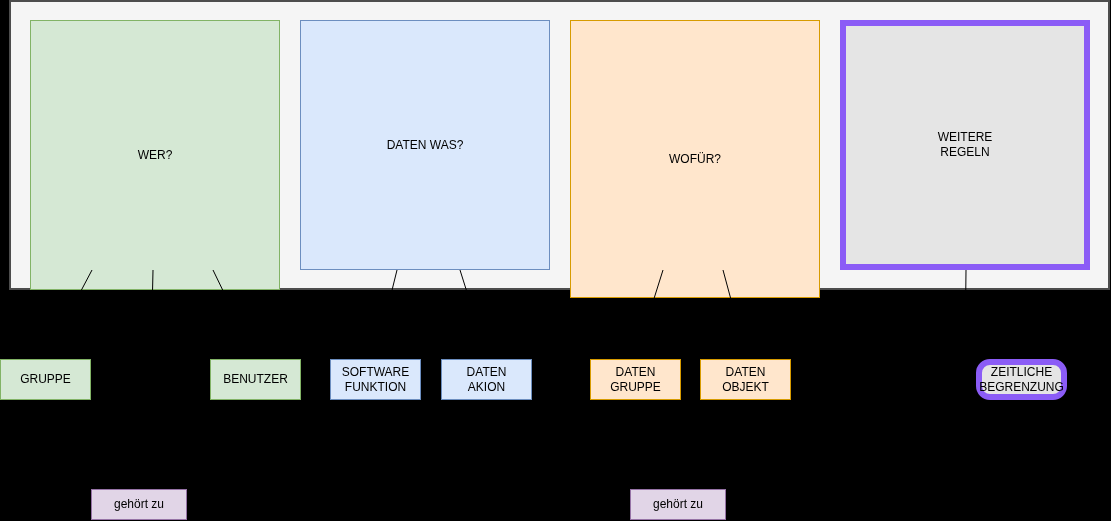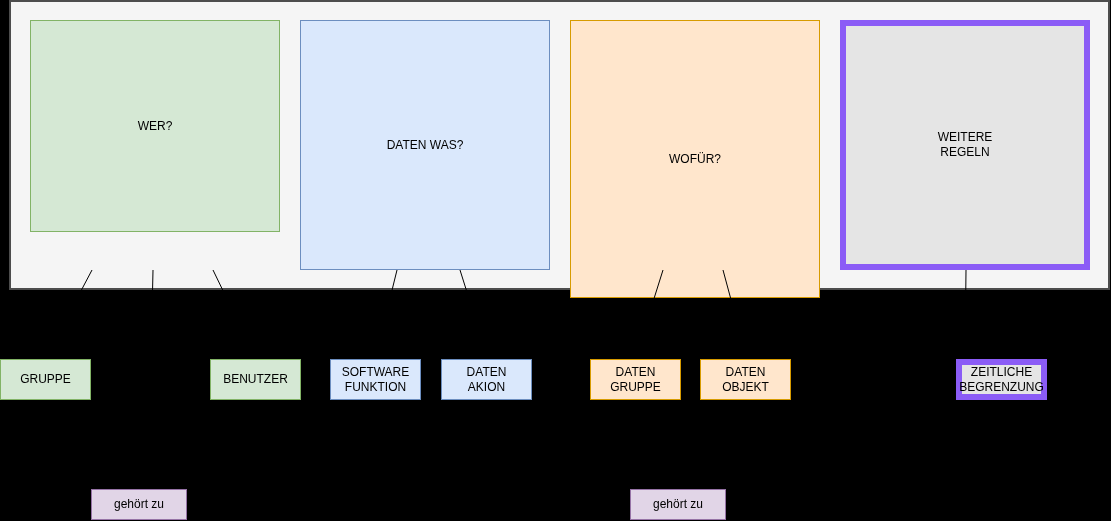--- a/index.html
+++ b/index.html
@@ -36,35 +36,35 @@
   }
   .shape .lbl { white-space: pre-line; }
 
   .green  { background: #d5e8d4; border: 1px solid #82b366; }
   .blue   { background: #dae8fc; border: 1px solid #6c8ebf; }
   .orange { background: #ffe6cc; border: 1px solid #d79b00; }
   .yellow { background: #e5e5e5; border: 6px solid #8b5cf6; }
   .purple { background: #e1d5e7; border: 1px solid #9673a6; }
 
   
-  [data-name="shape-wer"]            { left: 30px;  top: 20px; width: 250px; height: 212px; }
+  [data-name="shape-wer"]            { left: 30px;  top: 20px; width: 250px; height: 270px; }
   [data-name="shape-darf-was"]       { left: 300px; top: 20px; width: 250px; height: 250px; }
   [data-name="shape-wofuer"]         { left: 570px; top: 20px; width: 250px; height: 278px; }
   [data-name="shape-weitere-regeln"] { left: 840px; top: 20px; width: 250px; height: 250px; }
 
   
   .sub { top: 359px; height: 41px; width: 91px; }
   [data-name="shape-gruppe"]               { left: 0px;   }
   [data-name="shape-rolle"]                { left: 106px; }
   [data-name="shape-benutzer"]             { left: 210px; }
   [data-name="shape-software-funktion"]    { left: 330px; }
   [data-name="shape-daten-akion"]          { left: 441px; }
   [data-name="shape-daten-gruppe"]         { left: 590px; }
   [data-name="shape-daten-objekt"]         { left: 700px; }
-  [data-name="shape-zeitliche-begrenzung"] { left: 956px; }
+  [data-name="shape-zeitliche-begrenzung"] { left: 976px; border-radius: 14px; }
 
   
   .rel { top: 489px; height: 31px; width: 96px; }
   [data-name="shape-gehoert-zu-left"]  { left: 91px;  }
   [data-name="shape-gehoert-zu-right"] { left: 630px; }
 
   svg.connectors {
     position: absolute; left: 0; top: 0;
     width: 1111px; height: 521px;
     pointer-events: none;

